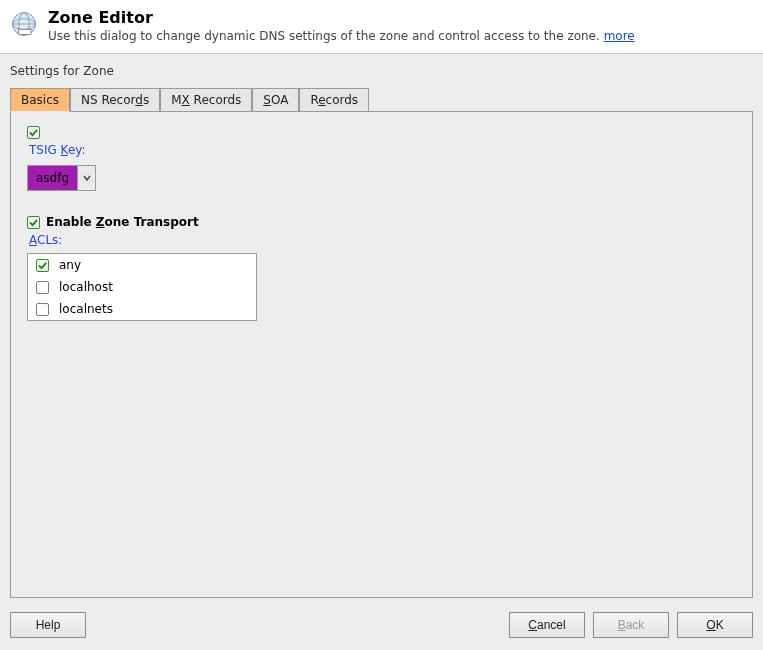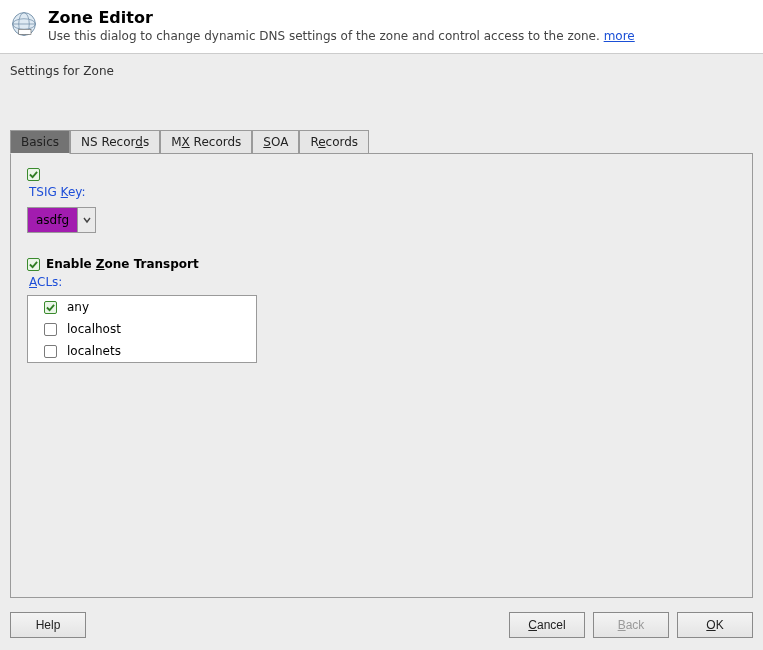--- a/index.html
+++ b/index.html
@@ -9,35 +9,35 @@
   .header-icon { width:28px; height:28px; flex:0 0 28px; margin-top:4px; }
   .header-text { flex:1; }
   .header-title { font-size:16px; font-weight:bold; margin:2px 0 2px 0; }
   .header-sub { font-size:12px; color:#444; }
   .header-sub a { color:#1a4fd6; text-decoration:underline; cursor:pointer;margin-top:36px; }
   .toolbar-row { padding:10px 10px 6px 10px; display:flex; align-items:center; gap:0; font-size:12px; color:#333; }
   .zone-input { width:190px; height:22px; border:1px solid #9a9a9a; background:#e9e9e9; color:#888; padding:2px 6px; font-size:12px; }
   .main { flex:1; padding:4px 10px 6px 10px; display:flex; flex-direction:column; }
   .tabs { display:flex; align-items:flex-end; margin-bottom:-1px; position:relative; z-index:2; }
   .tab { border:1px solid #9a9a9a; border-bottom:1px solid #9a9a9a; background:#e6e6e6; padding:4px 10px; font-size:12px; color:#222; cursor:pointer; margin-right:0px; position:relative; }
-  .tab.active { background:#737373; border-bottom:1px solid #ededed;margin-top:42px; }
+  .tab.active { background:#fdba74; border-bottom:1px solid #ededed; }
   .tab .ul { text-decoration:underline; }
   .panel { flex:1; border:1px solid #9a9a9a; background:#ededed; padding:14px 16px; position:relative; z-index:1; }
   .group-title { font-weight:bold; font-size:12px; margin-bottom:4px; display:flex; align-items:center; gap:6px; }
   .cb { width:13px; height:13px; border:1px solid #3a8a2d; background:#eaf6e8; display:inline-flex; align-items:center; justify-content:center; border-radius:2px; }
   .cb.checked svg { display:block; }
   .cb svg { display:none; }
   .cb.empty { border:1px solid #7a7a7a; background:#fff; }
   .label-sm { font-size:12px; color:#1d4ed8; margin:4px 0 4px 2px; }
   .label-sm .ul, .group-title .ul { text-decoration:underline; }
   .select-box { display:inline-flex; align-items:stretch; border:1px solid #9a9a9a; background:#a21caf; height:26px; margin-top:4px; }
   .select-text { padding:4px 8px; display:flex; align-items:center; font-size:12px; }
   .select-btn { width:18px; border-left:1px solid #9a9a9a; display:flex; align-items:center; justify-content:center; background:#eaeaea; }
   .acls-box { width:230px; border:1px solid #9a9a9a; background:#fff; margin-top:6px; }
-  .acl-row { display:flex; align-items:flex-end; gap:10px; padding:4px 8px; font-size:12px;margin-left:8px; }
+  .acl-row { display:flex; align-items:flex-end; gap:10px; padding:4px 8px; font-size:12px; }
   .footer { padding:8px 10px 12px 10px; display:flex; align-items:center; border-top:0; }
   .btn { min-width:76px; height:26px; border:1px solid #8a8a8a; background:linear-gradient(#f4f4f4,#e4e4e4); font-size:12px; color:#222; padding:0 14px; cursor:pointer; }
   .btn.disabled { color:#9a9a9a; cursor:default; }
   .btn .ul { text-decoration:underline; }
   .footer-right { margin-left:auto; display:flex; gap:8px; }
   .spacer { height:24px; }
 </style>
 </head>
 <body>
 <div class="window">

